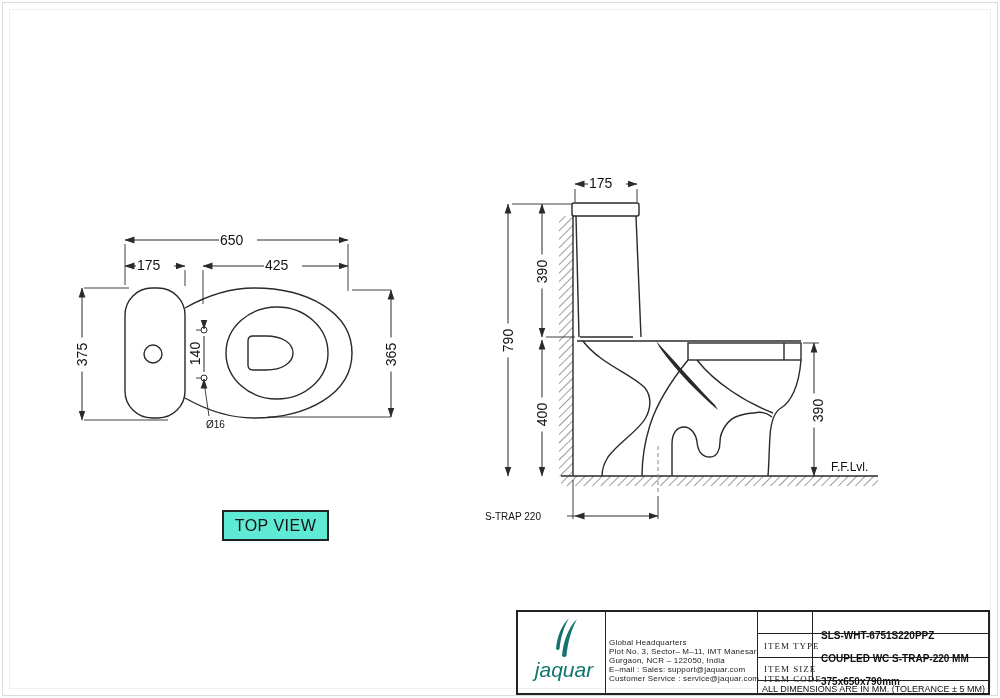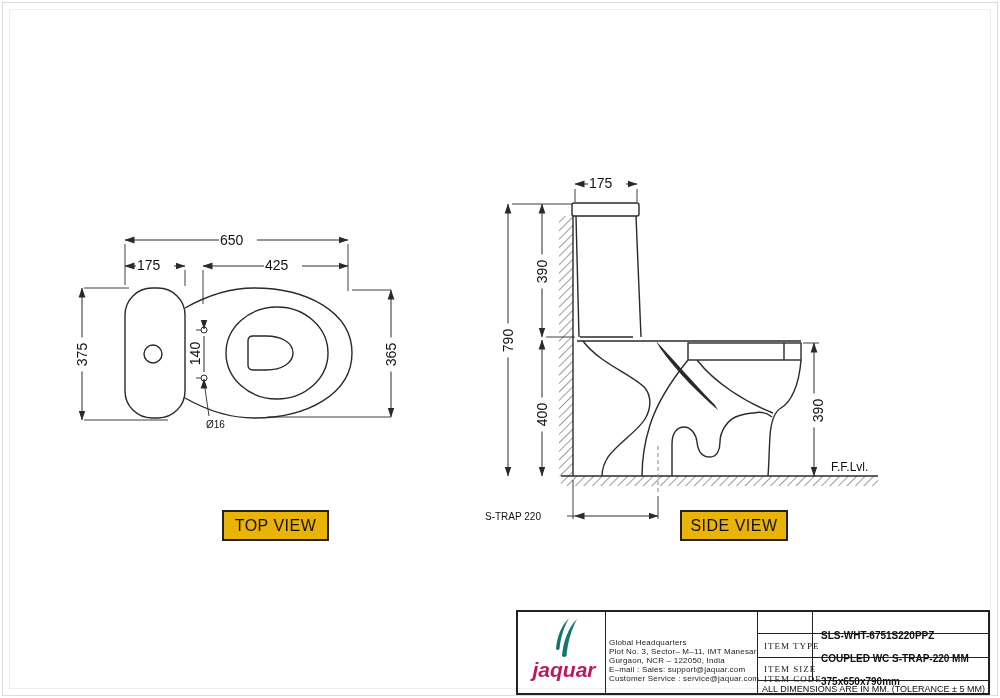--- a/index.html
+++ b/index.html
@@ -6,39 +6,39 @@
   .page{position:relative;width:1000px;height:698px;background:#fff;overflow:hidden;
         font-family:"Liberation Sans",sans-serif;color:#111;}
   .page-border{position:absolute;inset:2px;border:1px solid #dcdcdc;pointer-events:none;}
   .page-border-inner{position:absolute;inset:9px;border:1px solid #efefef;pointer-events:none;}
   svg.linework{position:absolute;left:0;top:0;}
   .hdim{position:absolute;font-size:14px;line-height:15px;text-align:left;background:#fff;padding:0 1px;}
   .vdim{position:absolute;width:34px;height:15px;font-size:14px;line-height:15px;text-align:center;
         background:#fff;transform:rotate(-90deg);}
   .freetext{position:absolute;font-size:10px;line-height:15px;white-space:nowrap;}
   .viewbox{position:absolute;border:2px solid #222;display:flex;align-items:center;justify-content:center;
-           font-size:16px;letter-spacing:.5px;background:#eab308;}
+           font-size:16px;letter-spacing:.5px;background:#5eead4;}
   
   .tb{position:absolute;left:516px;top:610px;width:474px;height:85px;border:2px solid #222;box-sizing:border-box;}
   .tb .v1{position:absolute;left:87px;top:0;bottom:0;border-left:1.5px solid #222;}
   .tb .v2{position:absolute;left:239px;top:0;bottom:0;border-left:1.5px solid #222;}
   .tb .v3{position:absolute;left:294px;top:0;height:68px;border-left:1.5px solid #222;}
   .tb .h1{position:absolute;left:239px;right:0;top:21px;border-top:1.5px solid #222;}
   .tb .h2{position:absolute;left:239px;right:0;top:45px;border-top:1.5px solid #222;}
   .tb .h3{position:absolute;left:239px;right:0;top:68px;border-top:1.5px solid #222;}
   .tb-label{position:absolute;left:246px;font-family:"Liberation Serif",serif;font-size:9px;
             letter-spacing:1px;color:#222;white-space:nowrap;}
   .tb-value{position:absolute;left:303px;font-size:10px;font-weight:700;white-space:nowrap;color:#111;margin-top:13px;}
   .tb-note{position:absolute;left:239px;width:233px;top:72px;text-align:center;font-size:9px;color:#111;white-space:nowrap;}
   .tb-company{position:absolute;left:91px;top:6px;font-size:18px;letter-spacing:3px;color:#8a8a8a;white-space:nowrap;}
   .tb-addr{position:absolute;left:91px;top:27px;font-size:8px;line-height:8.9px;letter-spacing:.2px;
            color:#222;white-space:nowrap;}
   .tb-logo{position:absolute;left:28px;top:4px;width:36px;height:42px;}
   .tb-wordmark{position:absolute;left:8px;top:46px;width:76px;text-align:center;font-size:21px;
-               font-style:italic;font-weight:700;color:#be185d;letter-spacing:0;}
+               font-style:italic;font-weight:400;color:#0f766e;letter-spacing:0;}
 </style>
 </head>
 <body>
 
 <div class="page">
   <div class="page-border"></div>
   <div class="page-border-inner"></div>
 
   <svg class="linework" width="1000" height="698" viewBox="0 0 1000 698">
     <defs>
@@ -133,21 +133,20 @@
   <div class="freetext" style="left:206px;top:417px;">Ø16</div>
   <div class="viewbox" style="left:222px;top:510px;width:103px;height:27px;">TOP VIEW</div>
 
   <div class="hdim" style="left:588px;top:176px;width:36px;">175</div>
   <div class="vdim" style="left:525px;top:264px;">390</div>
   <div class="vdim" style="left:491px;top:333px;">790</div>
   <div class="vdim" style="left:525px;top:407px;">400</div>
   <div class="vdim" style="left:801px;top:403px;">390</div>
   <div class="freetext" style="left:485px;top:509px;">S-TRAP 220</div>
   <div class="freetext" style="left:831px;top:460px;font-size:12px;">F.F.Lvl.</div>
-  <div class="viewbox" style="left:680px;top:510px;width:104px;height:27px;">SIDE VIEW</div>
 
   <div class="tb">
     <div class="v1"></div>
     <div class="v2"></div>
     <div class="v3"></div>
     <div class="h1"></div>
     <div class="h2"></div>
     <div class="h3"></div>
 
     <svg class="tb-logo" viewBox="0 0 36 42">

